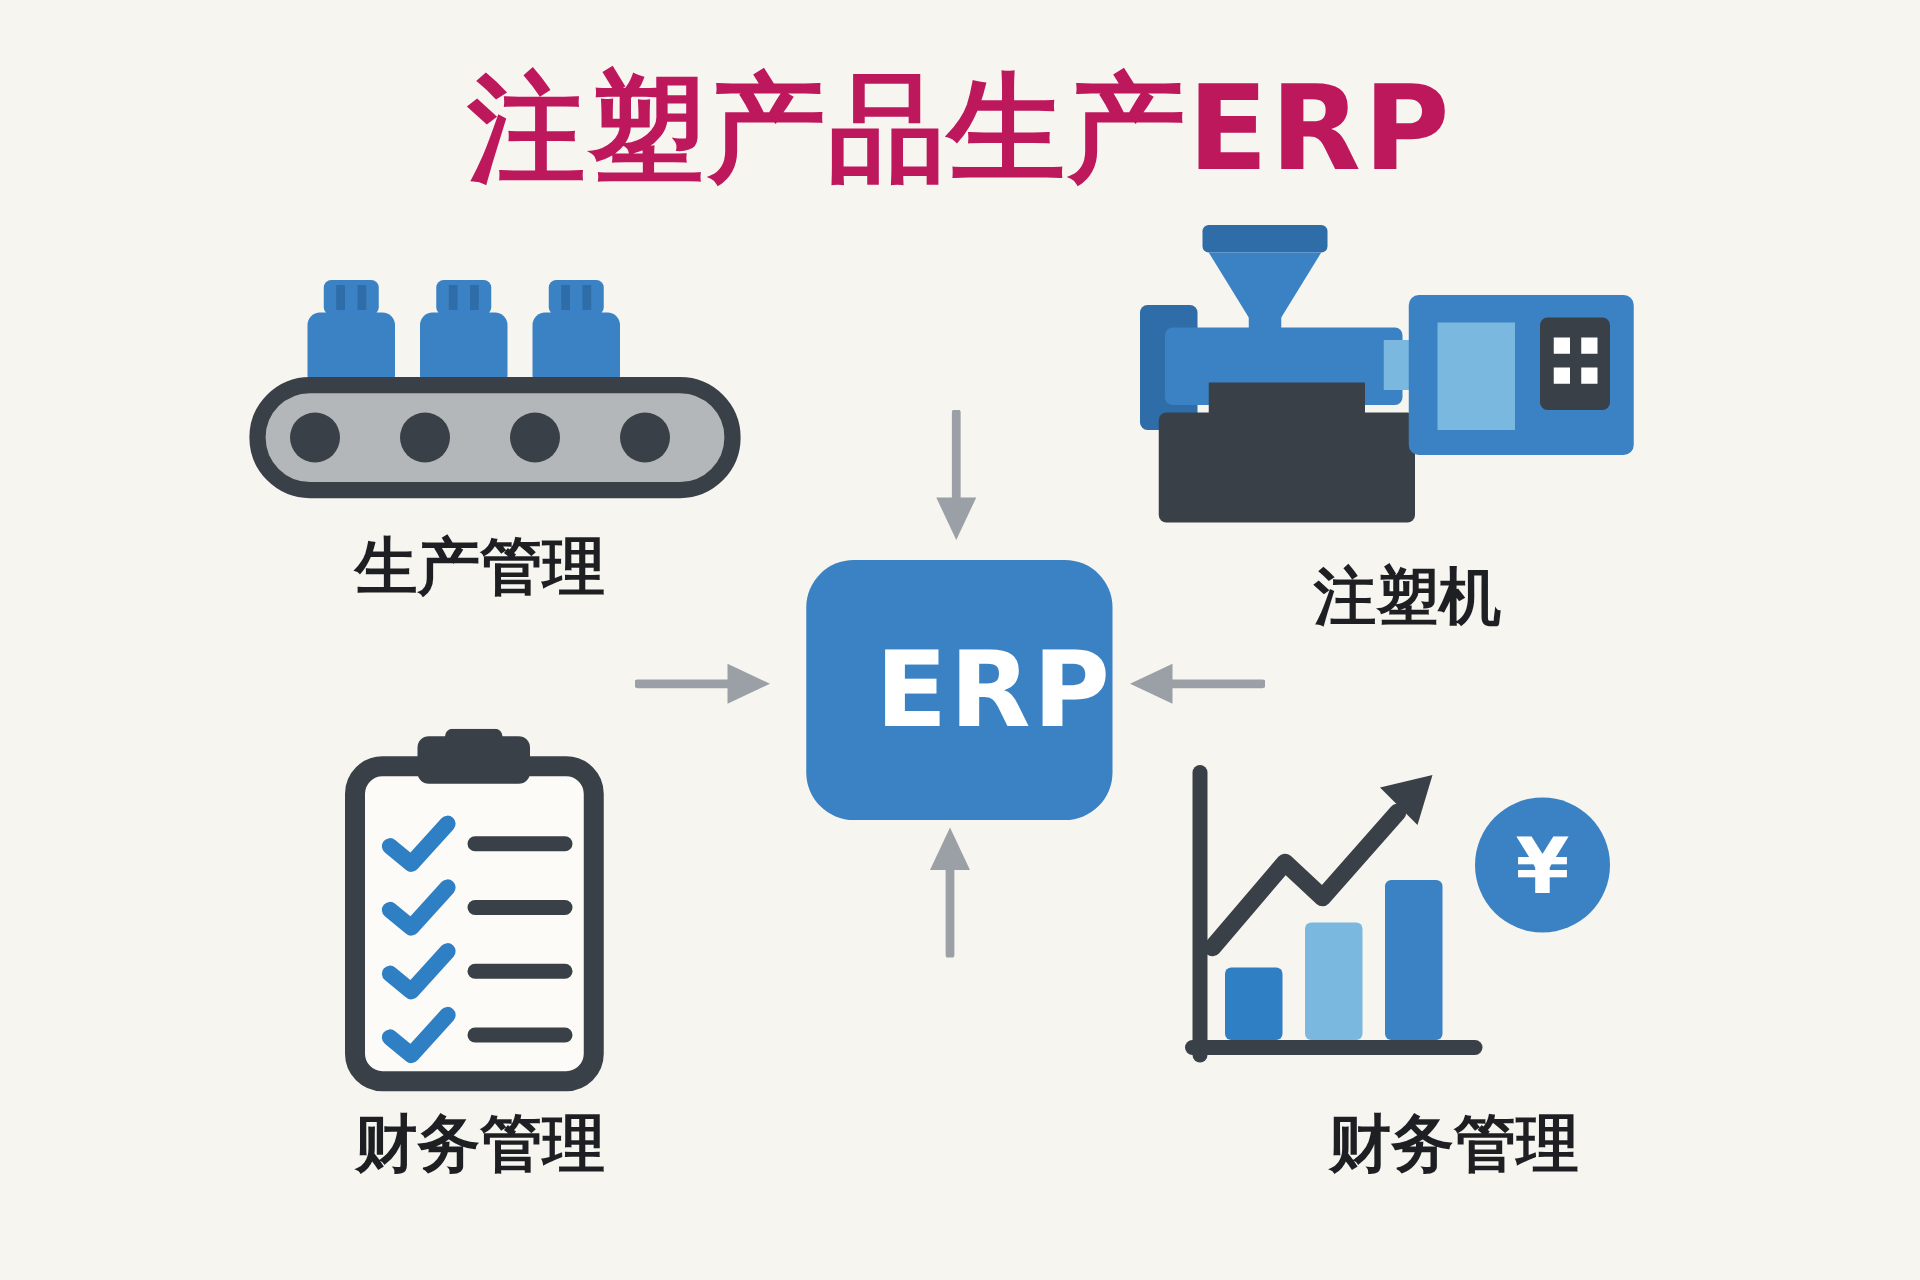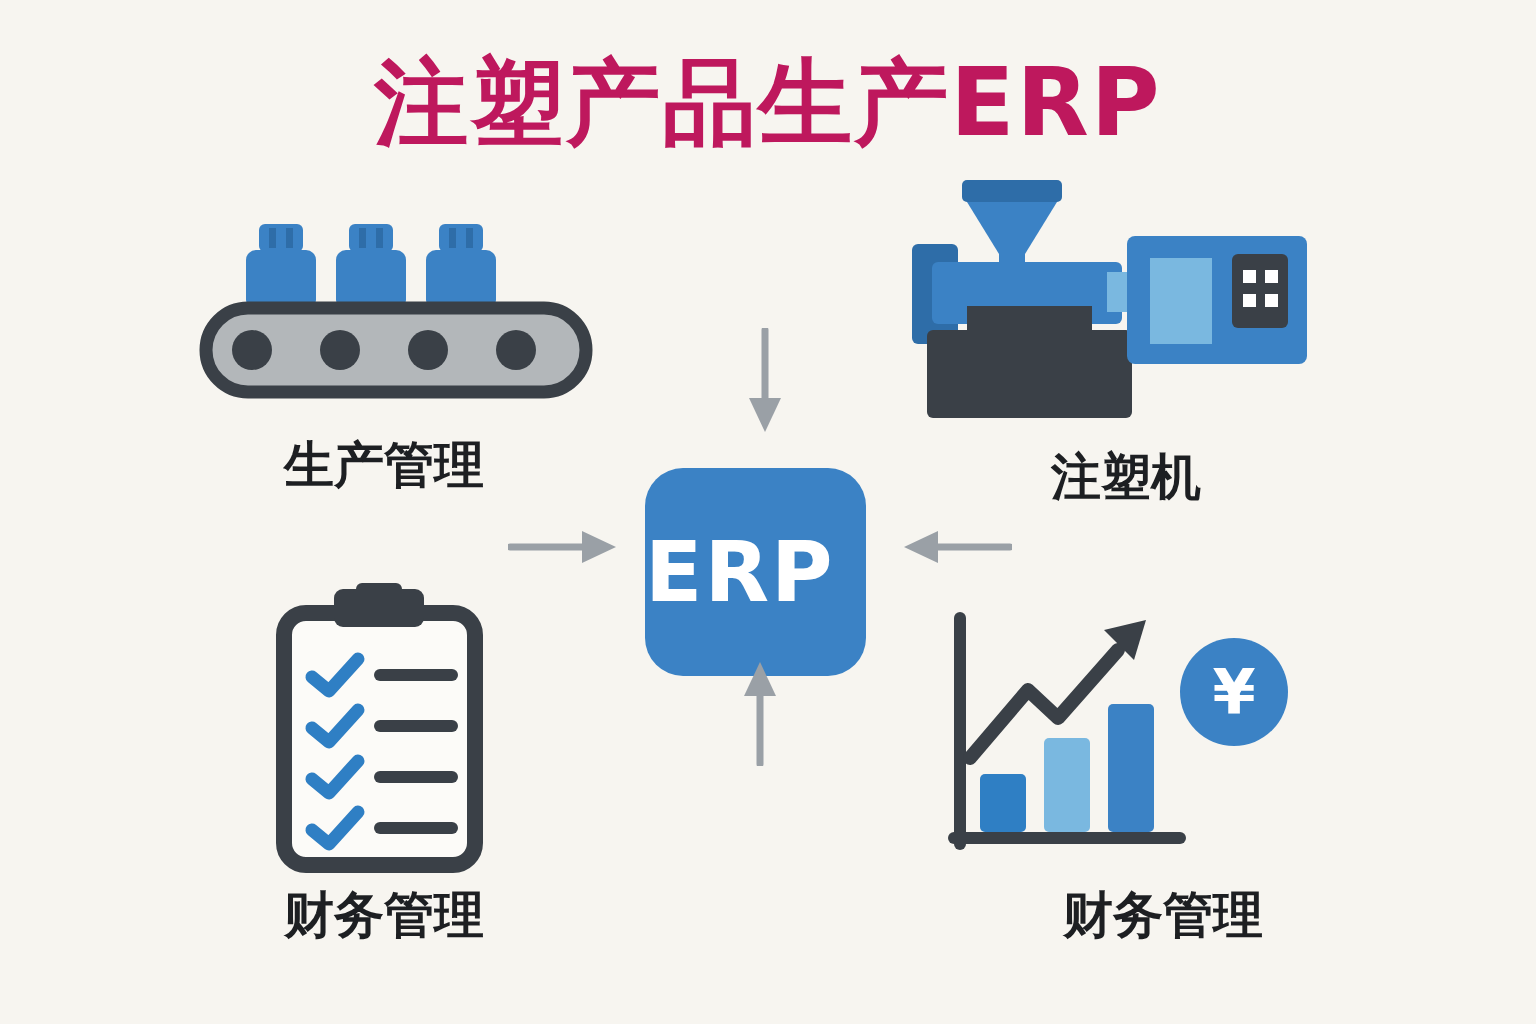--- a/index.html
+++ b/index.html
@@ -15,43 +15,43 @@
     background: var(--background, #f7f5f0);
     overflow: hidden;
   }
   .title {
     position: absolute; top: 40px; left: 0; width: 100%;
     text-align: center;
     font-size: 94px; font-weight: bold; color: #be185d;
     letter-spacing: 2px;
   }
   .erp-box {
-    position: absolute; left: 645px; top: 468px;
-    width: 221px; height: 208px;
+    position: absolute; left: 645px; top: 448px;
+    width: 245px; height: 208px;
     background: var(--accent-blue, #3b82c5);
     border-radius: 38px;
-    display: flex; align-items: center; justify-content: flex-start;
+    display: flex; align-items: center; justify-content: flex-end;
   }
   .erp-box span {
     color: #ffffff; font-size: 84px; font-weight: bold; letter-spacing: 2px;
   }
   .icon, .arrow { position: absolute; display: block; }
   .icon-production { left: 196px; top: 208px; }
   .icon-machine    { left: 912px; top: 178px; }
   .icon-quality    { left: 272px; top: 583px; }
   .icon-finance    { left: 938px; top: 608px; }
   .arrow-top    { left: 740px; top: 328px; }
   .arrow-left   { left: 508px; top: 522px; }
   .arrow-right  { left: 900px; top: 522px; }
   .arrow-bottom { left: 735px; top: 658px; }
   .node-label {
     position: absolute; width: 320px; text-align: center;
     font-size: 50px; font-weight: bold; color: #1d1f22;
   }
-  .label-production { left: 224px; top: 420px; margin-top: 12px; }
+  .label-production { left: 224px; top: 420px; }
   .label-machine    { left: 966px; top: 444px; }
   .label-quality    { left: 224px; top: 882px; }
   .label-finance    { left: 943px; top: 882px; text-align: right; }
 </style>
 </head>
 <body>
 
 <div class="canvas">
 
   <h1 class="title">注塑产品生产ERP</h1>

